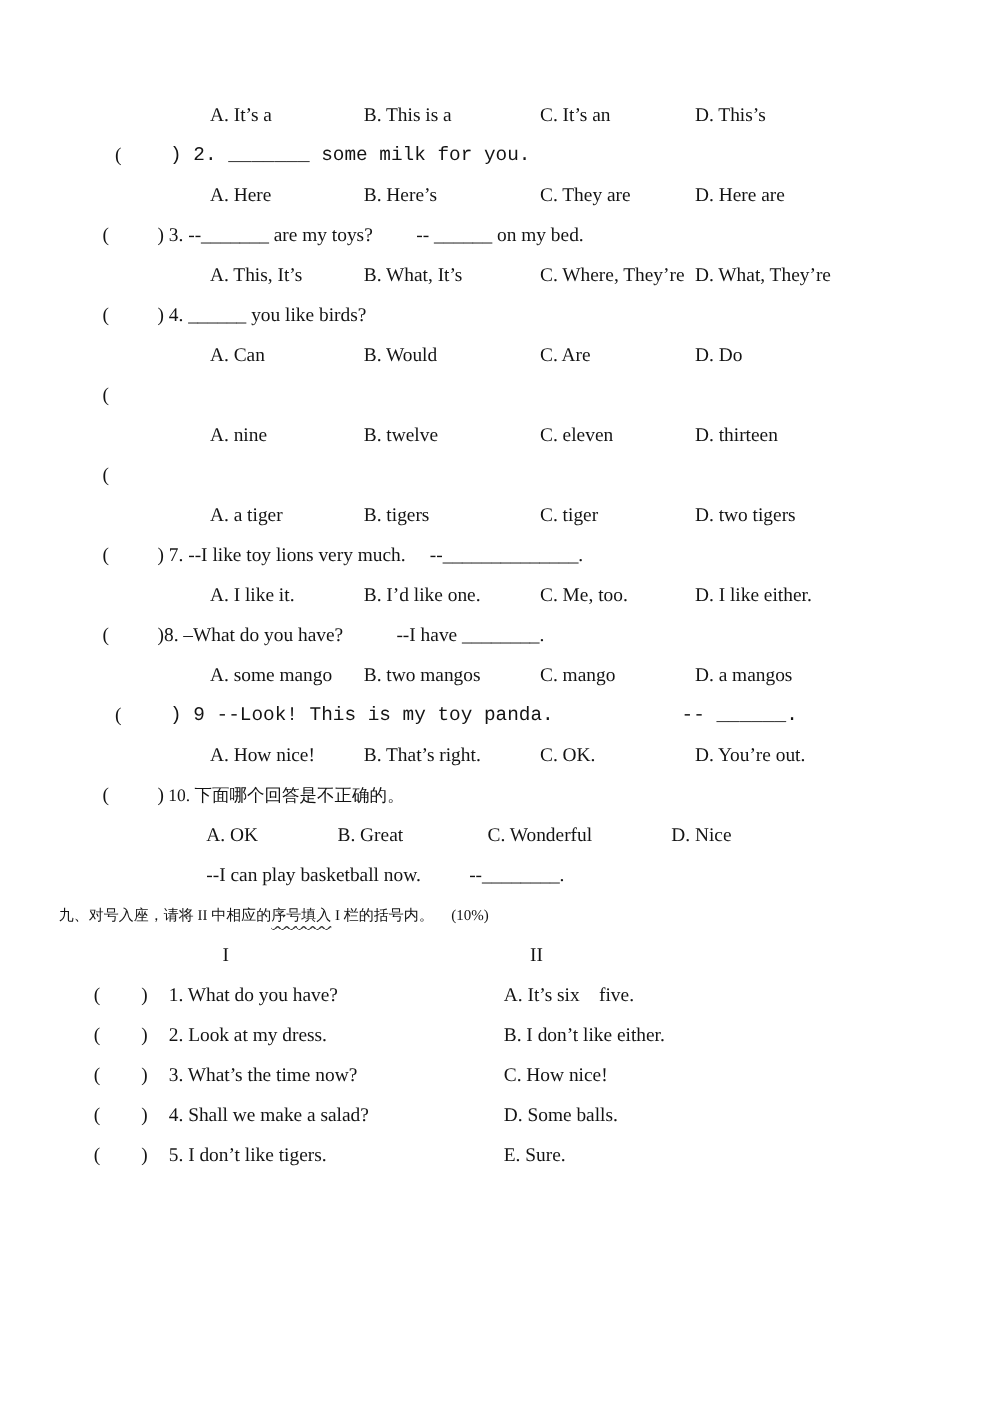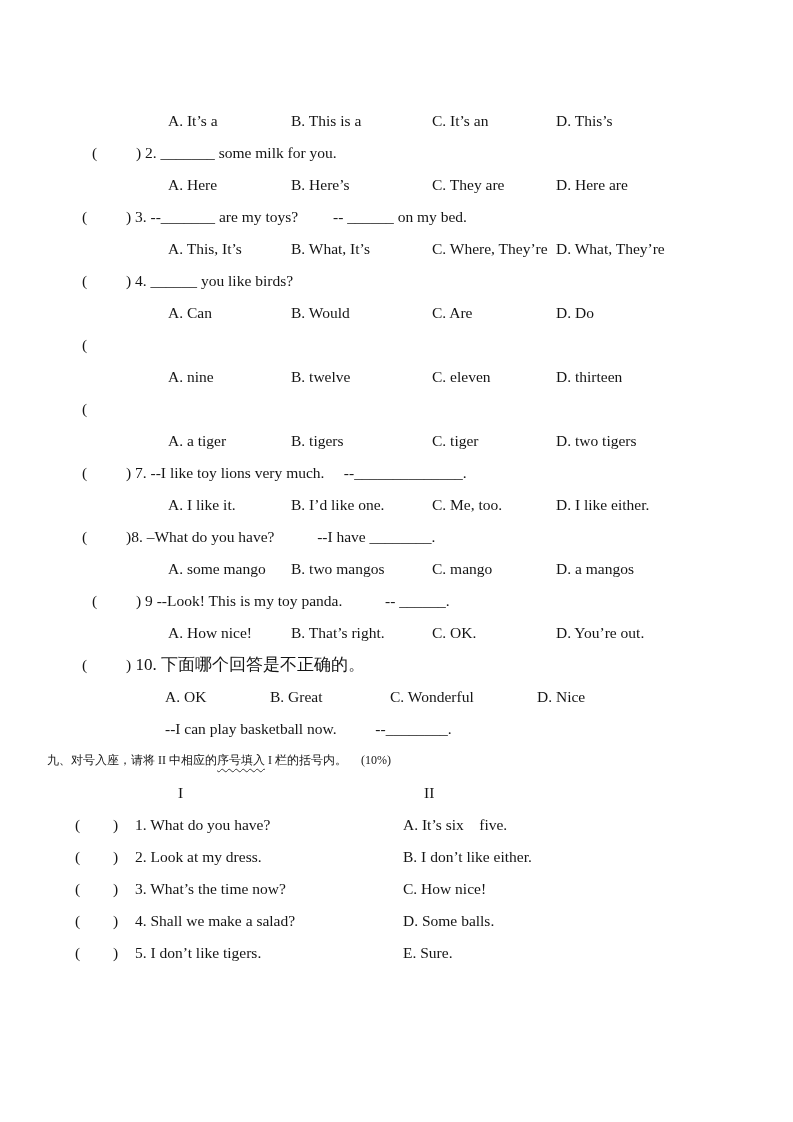--- a/index.html
+++ b/index.html
@@ -2,37 +2,37 @@
 <html><head>
 <meta charset="utf-8">
 <style>
   html,body { margin:0; padding:0; }
   body {
     width:793px; height:1122px; background:#ffffff;
     font-family:"Liberation Serif", serif;
     font-size:15.5px; color:#141414;
     overflow:hidden;
   }
-  .page { position:relative; padding-top:106px; width:776px; }
+  .page { position:relative; padding-top:78px; width:776px; }
   .row { position:relative; height:32px; line-height:21px; }
   .row > span, .row .seg { position:absolute; top:4px; white-space:pre; }
   
   .opts .o1 { left:168px; }
   .opts .o2 { left:291px; }
   .opts .o3 { left:432px; }
   .opts .o4 { left:556px; }
   .opts-last .o1 { left:165px; }
   .opts-last .o2 { left:270px; }
   .opts-last .o3 { left:390px; }
   .opts-last .o4 { left:537px; }
   
   .q .po { left:82px; }
   .q .body { left:126px; }
   .q.ind .po { left:92px; }
-  .q.ind .body { left:136px; }
+  .q.ind .body { left:136px;font-family:Liberation Mono, monospace; }
   .body span { white-space:pre; }
   
   .plain .seg { left:165px; }
   
   .sec-head { height:32px; }
   .sec-head .seg { left:47px; font-size:12px; white-space:pre; }
   .sec-head .score { margin-left:14px; }
   .wavy {
     text-decoration-line: underline;
     text-decoration-style: wavy;
@@ -40,21 +40,21 @@
     text-decoration-color:#3a3a3a;
     text-underline-offset: 4px;
   }
   
   .colhead .ci  { left:178px; }
   .colhead .cii { left:424px; }
   .match .po { left:75px; }
   .match .pc { left:113px; }
   .match .ml { left:135px; }
   .match .mr { left:403px; }
-  .cjk { font-size:17px;font-family:Liberation Serif, serif; }
+  .cjk { font-size:14px;font-family:Liberation Serif, serif; }
 </style>
 </head>
 <body>
 
 <main class="page">
 
   <div class="row opts">
     <span class="o1">A. It’s a</span>
     <span class="o2">B. This is a</span>
     <span class="o3">C. It’s an</span>

